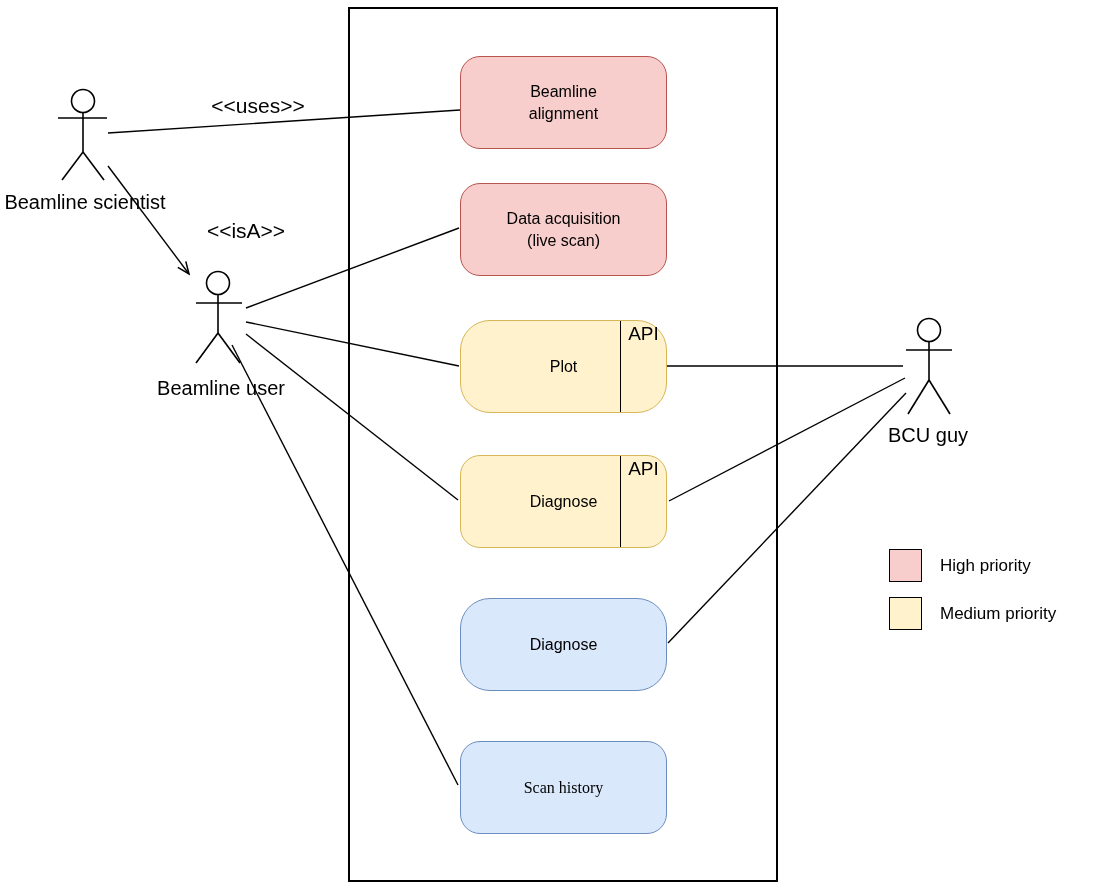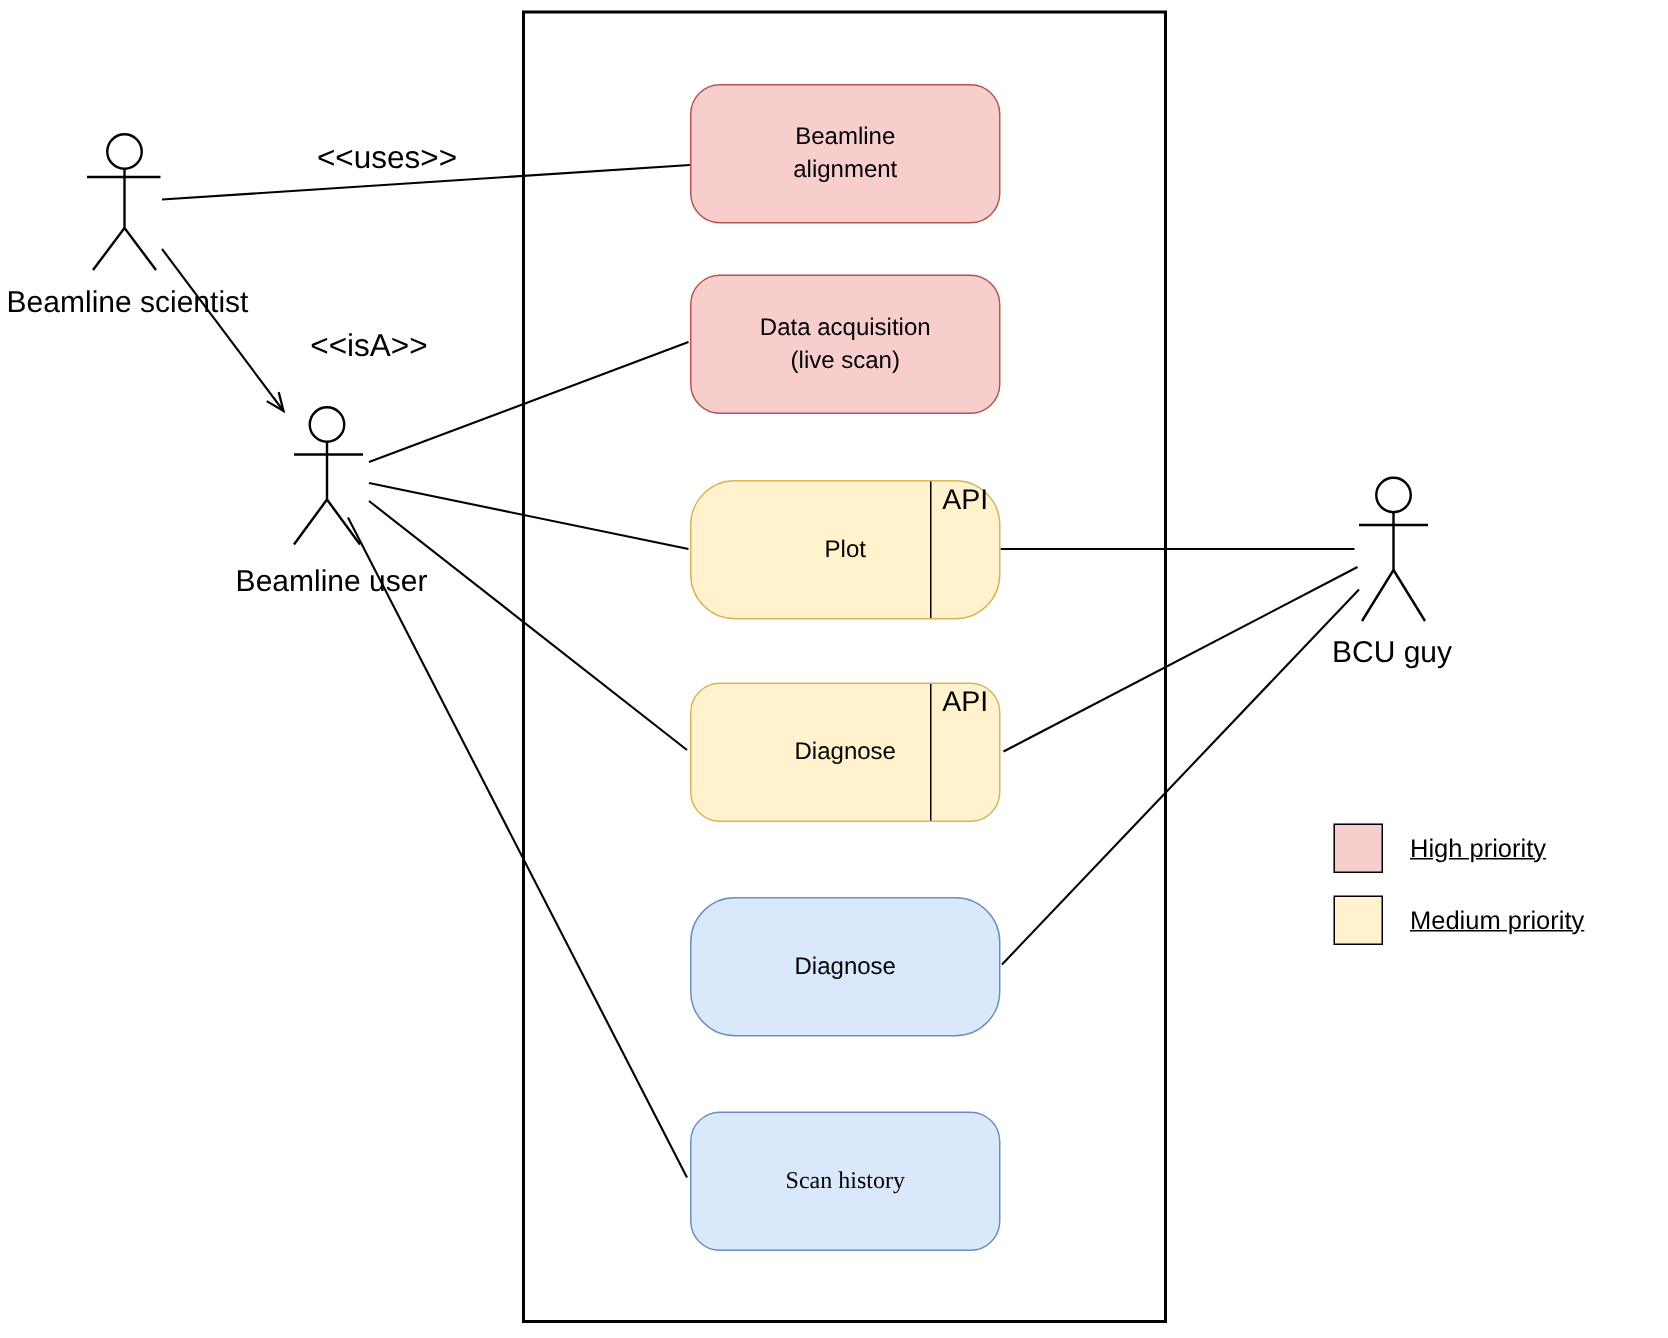--- a/index.html
+++ b/index.html
@@ -70,21 +70,20 @@
     left: 889px; top: 549px;
     display: flex;
     flex-direction: column;
     gap: 15px;
   }
   .legend-row {
     display: flex;
     align-items: center;
     height: 33px;
     gap: 18px;
-    text-decoration: underline;
   }
   .legend-swatch {
     width: 33px; height: 33px;
     box-sizing: border-box;
     border: 1.5px solid #000;
     flex: 0 0 auto;
   }
   .legend-label {
     font-size: 17px;
     white-space: nowrap;

